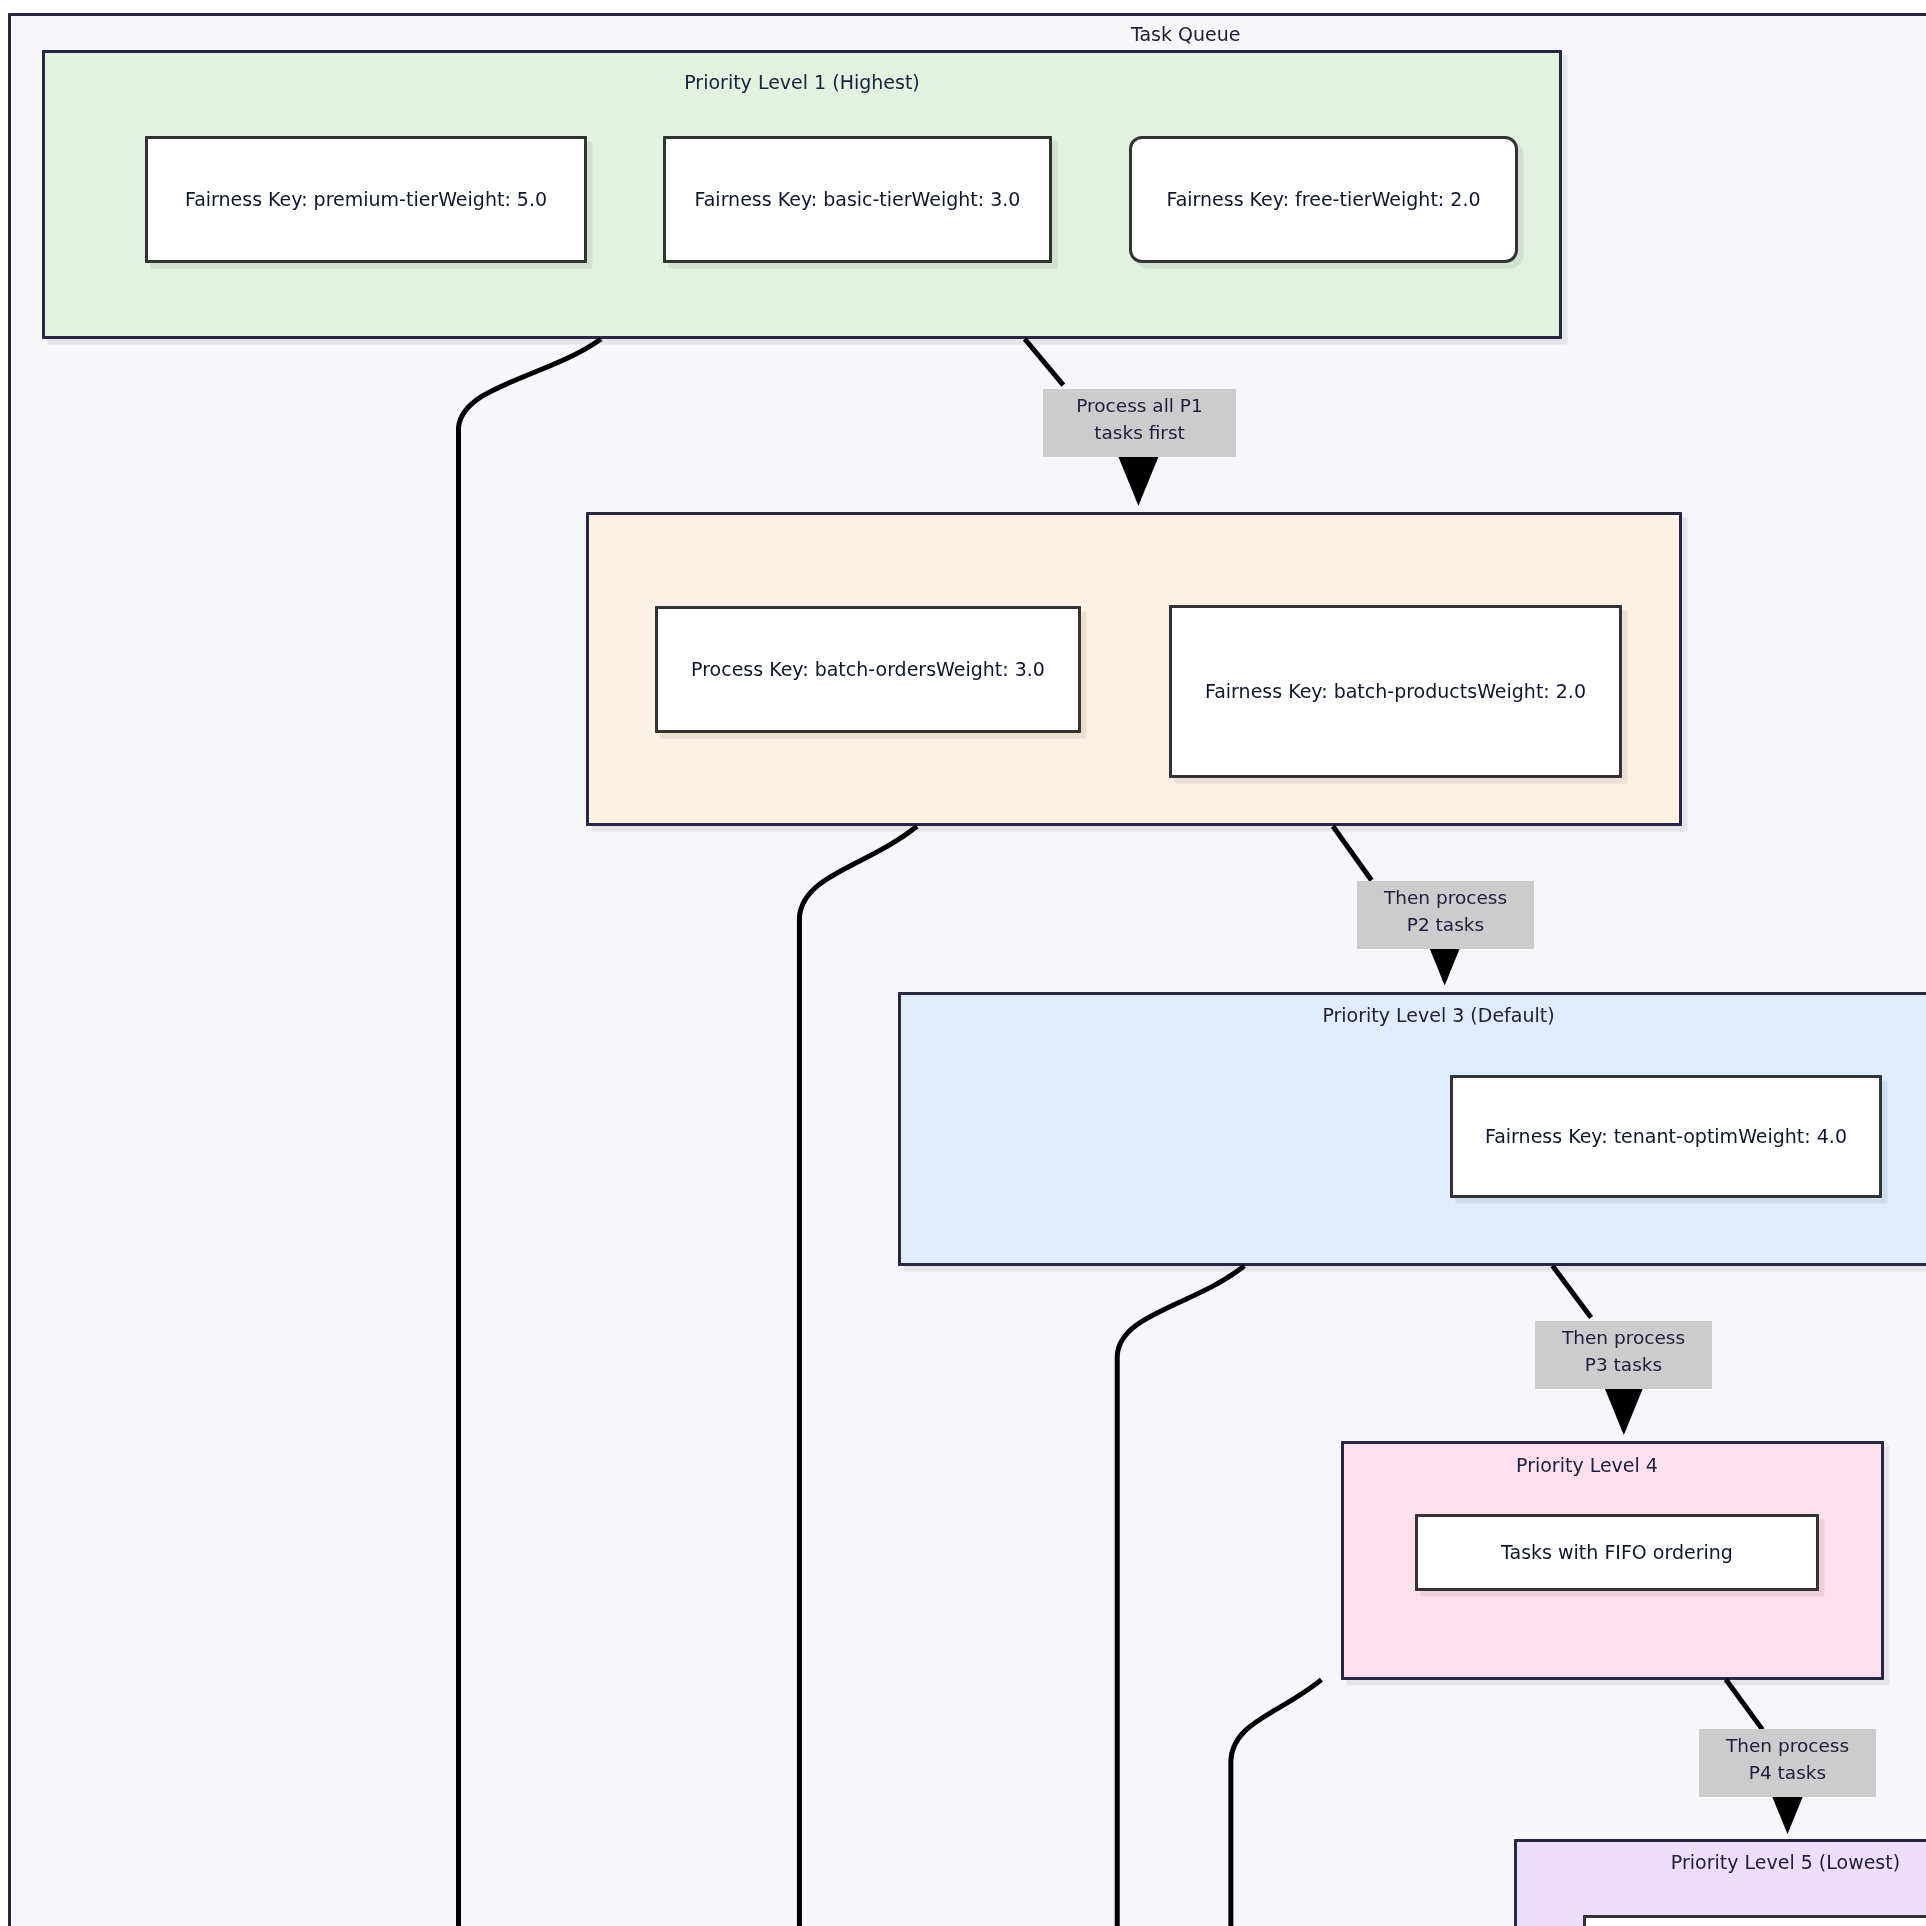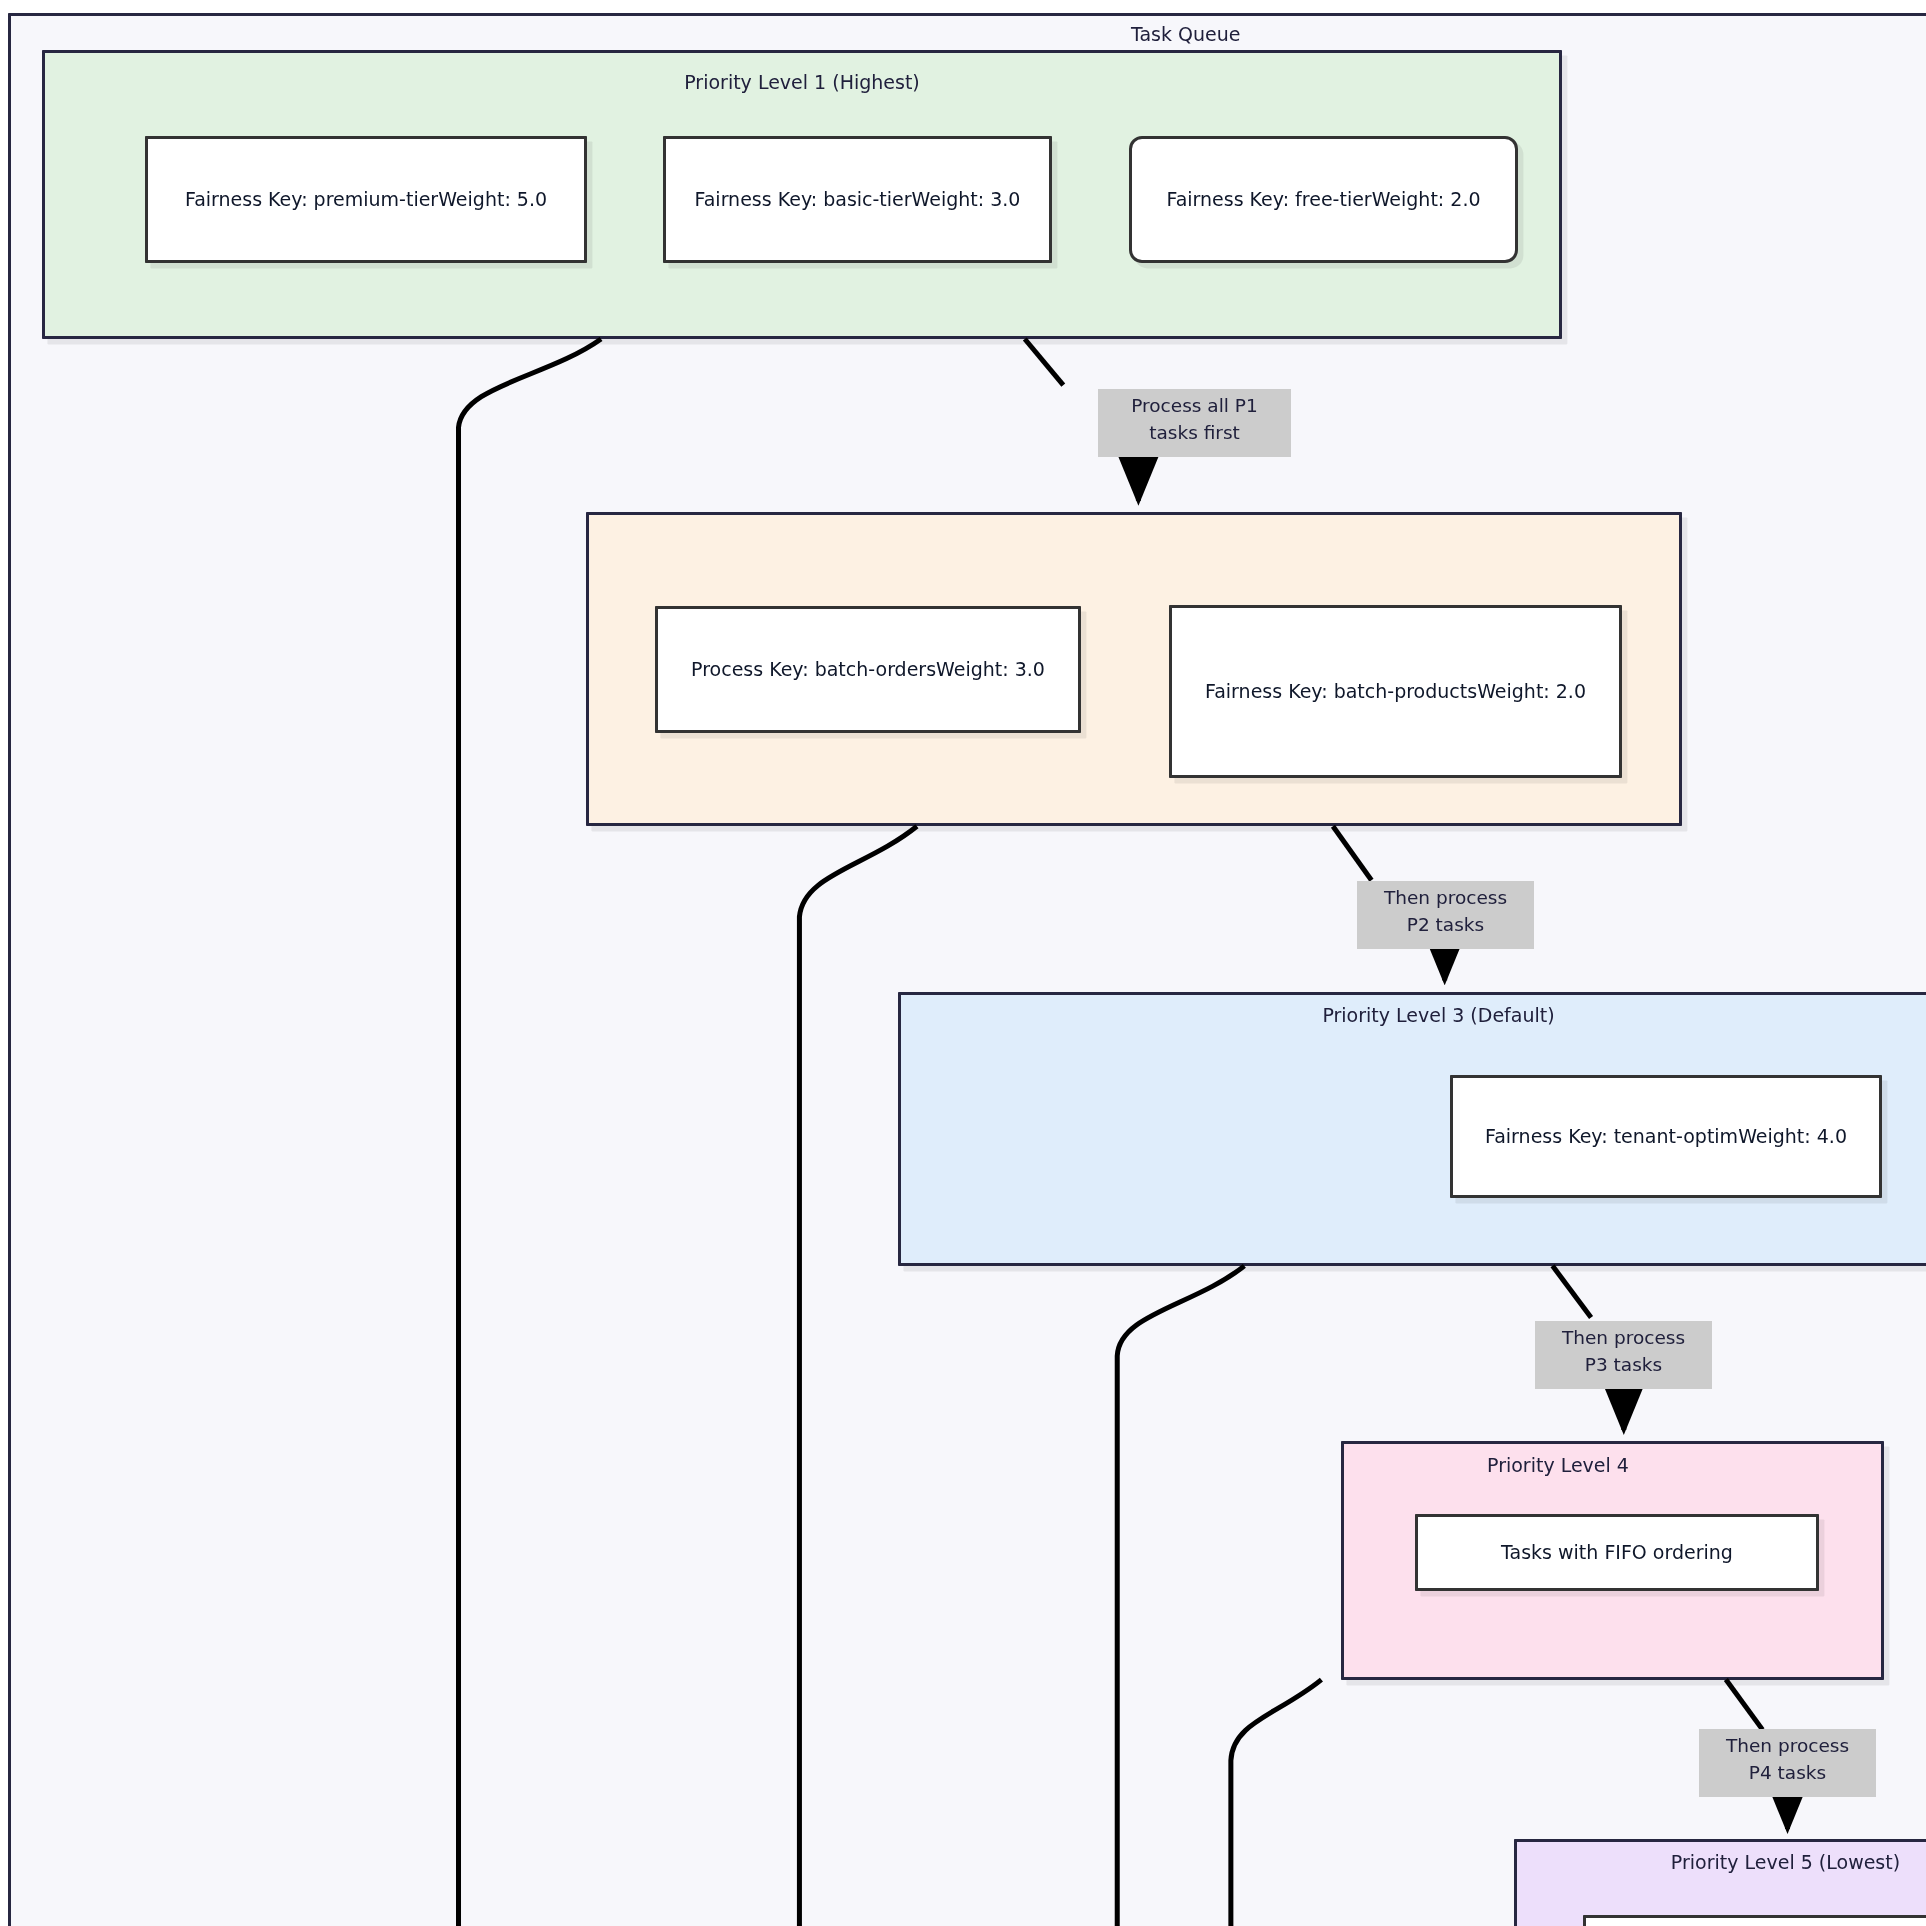--- a/index.html
+++ b/index.html
@@ -126,21 +126,21 @@
   <div class="box cluster" style="left:898px; top:992px; width:1081px; height:274px; background:#dfedfb;"></div>
   <div class="cluster-title" style="left:898px; top:1005px; width:1081px;">Priority Level 3 (Default)</div>
 
 
   <div class="node" style="left:1450px; top:1075px; width:432px; height:123px;">
     <span class="ln">Fairness Key: tenant-optim</span>
     <span class="ln">Weight: 4.0</span>
   </div>
 
   <div class="box cluster" style="left:1341px; top:1441px; width:543px; height:239px; background:#fde0ed;"></div>
-  <div class="cluster-title" style="left:1341px; top:1455px; width:434px;">Priority Level 4</div>
+  <div class="cluster-title" style="left:1341px; top:1455px; width:434px;padding-left:29px;">Priority Level 4</div>
 
   <div class="node" style="left:1415px; top:1514px; width:404px; height:77px;">
     <span class="ln">Tasks with FIFO ordering</span>
   </div>
 
   <div class="box cluster" style="left:1514px; top:1839px; width:543px; height:243px; background:#eddffb;"></div>
   <div class="cluster-title" style="left:1514px; top:1852px; width:543px;">Priority Level 5 (Lowest)</div>
 
   <div class="node" style="left:1583px; top:1915px; width:404px; height:77px;">
     
@@ -191,21 +191,21 @@
                C 3195,5740 3170,5790 3130,5840
                L 2980,5960" marker-end="url(#arrowhead)"></path>
 
       <path d="M 4640,5405
                L 4640,5610
                C 4640,5690 4600,5730 4520,5790
                L 3000,6070" marker-end="url(#arrowhead)"></path>
     </g>
   </svg>
 
-  <div class="edge-label" style="left:1098px; top:389px; width:193px; height:68px;">
+  <div class="edge-label" style="left:1043px; top:389px; width:193px; height:68px;">
     <span class="ln">Process all P1</span><br>
     <span class="ln">tasks first</span>
   </div>
 
   <div class="edge-label" style="left:1357px; top:881px; width:177px; height:68px;">
     <span class="ln">Then process</span><br>
     <span class="ln">P2 tasks</span>
   </div>
 
   <div class="edge-label" style="left:1535px; top:1321px; width:177px; height:68px;">

